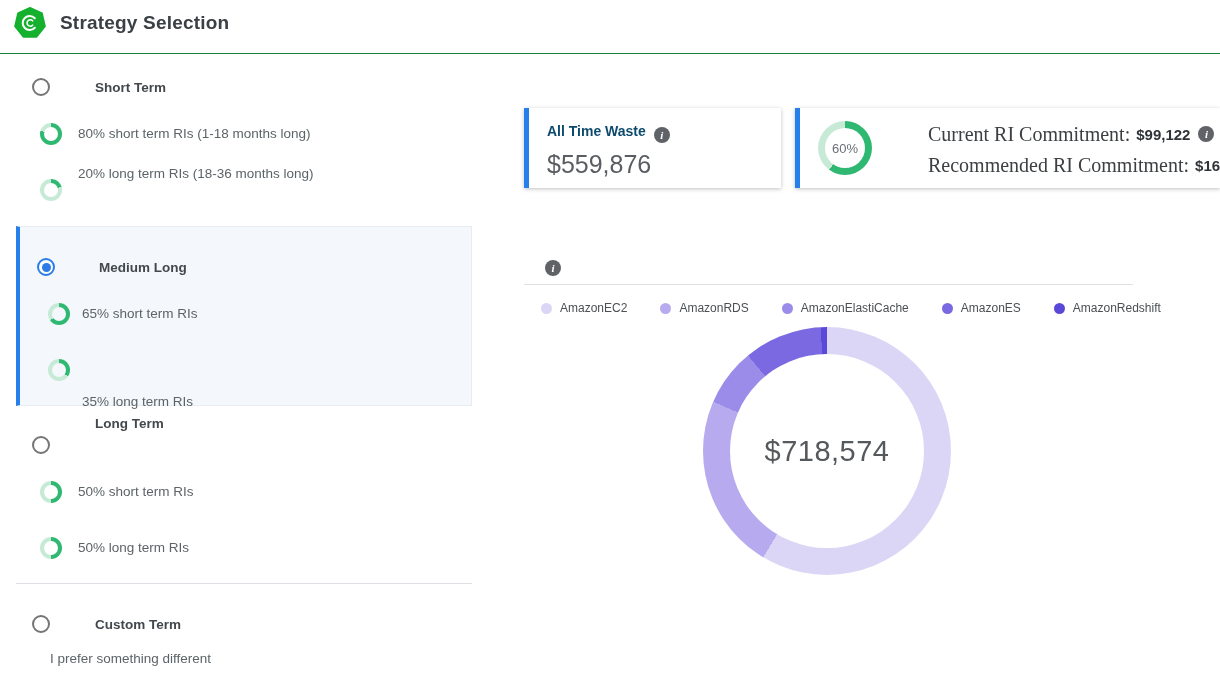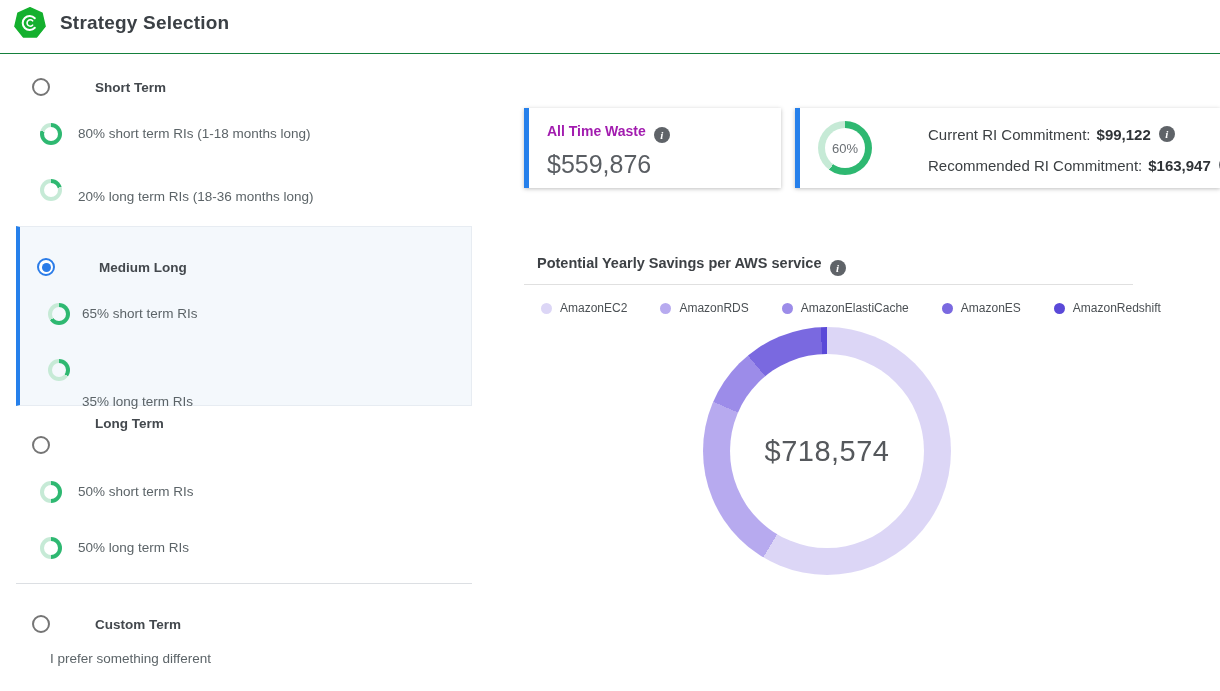--- a/index.html
+++ b/index.html
@@ -31,36 +31,36 @@
     background:#f4f8fc; border:1px solid #e7ecf2; border-left:4px solid #2680eb;
     --hole:#f4f8fc; }
   .divider-left { position:absolute; left:16px; top:583px; width:456px; height:1px;
     background:#dcdfe3; }
   .custom-desc { position:absolute; left:50px; top:651px; font-size:13.5px; color:#5c6468; }
 
   
   .card { position:absolute; background:#fff; height:80px; top:108px;
     border-left:5px solid #2680eb; box-shadow:0 1px 4px rgba(0,0,0,.25); }
   .waste-card { left:524px; width:257px; padding:14px 0 0 18px; }
-  .card-label { font-size:14px; font-weight:700; color:#a21caf; display:inline-block; }
+  .card-label { font-size:14px; font-weight:700; color:#0c4a6e; display:inline-block; }
   .info { display:inline-flex; width:16px; height:16px; border-radius:50%;
     background:#5f6368; color:#fff; align-items:center; justify-content:center;
     vertical-align:-3px; margin-left:8px; cursor:pointer; flex:0 0 16px; }
   .info::before { content:'i'; font:italic 700 11px "Liberation Serif",serif; }
   .waste-value { font-size:25px; color:#5a5e63; margin-top:7px; }
 
   .commit-card { left:795px; width:425px; }
   .gauge { position:absolute; left:18px; top:13px; width:54px; height:54px; border-radius:50%; }
   .gauge::after { content:''; position:absolute; inset:7px; border-radius:50%; background:#fff; }
   .gauge-label { position:absolute; left:0; top:0; width:54px; height:54px; display:flex;
     align-items:center; justify-content:center; font-size:13px; color:#6b7075; z-index:2; }
   .commit-rows { position:absolute; left:128px; top:15px; }
   .commit-row { display:flex; align-items:center; height:22px; margin-bottom:9px;
     white-space:nowrap; }
-  .commit-row .lbl { font-size:15px; color:#3c4043; margin-right:6px; }
+  .commit-row .lbl { font-size:20px; color:#3c4043; margin-right:6px;font-family:Liberation Serif, serif; }
   .commit-row .val { font-size:15px; font-weight:700; color:#2f3337; }
 
   
   .chart-title { position:absolute; left:537px; top:255px; font-size:14.5px;
     font-weight:700; color:#3d4145; }
   .chart-title .info { vertical-align:-3.5px; }
   .chart-divider { position:absolute; left:524px; top:284px; width:609px; height:1px;
     background:#e0e0e0; }
   .legend { position:absolute; left:541px; top:301px; width:592px; display:flex;
     gap:33px; align-items:center; }
@@ -84,21 +84,21 @@
     <path d="M18.6 13.8 A3.2 3.2 0 1 0 18.6 18.2" fill="none" stroke="#fff" stroke-width="1.6" stroke-linecap="round"></path>
   </svg>
   <div class="page-title">Strategy Selection</div>
 </div>
 
 <div class="radio" style="left:32px; top:78px;"></div>
 <div class="group-label" style="left:67px; top:80px;">Short Term</div>
 <span class="mini-ring" style="left: 40px; top: 123px; background: conic-gradient(rgb(46, 184, 113) 0deg, rgb(46, 184, 113) 80%, rgb(198, 234, 214) 80%, rgb(198, 234, 214) 100%);"></span>
 <div class="opt-text" style="left:78px; top:123px;">80% short term RIs (1-18 months long)</div>
 <span class="mini-ring" style="left: 40px; top: 179px; background: conic-gradient(rgb(46, 184, 113) 0deg, rgb(46, 184, 113) 20%, rgb(198, 234, 214) 20%, rgb(198, 234, 214) 100%);"></span>
-<div class="opt-text" style="left:78px; top:186px;">20% long term RIs (18-36 months long)</div>
+<div class="opt-text" style="left:78px; top:163px;">20% long term RIs (18-36 months long)</div>
 
 <div class="selected-box">
   <div class="radio selected" style="left:17px; top:31px;"></div>
   <div class="group-label" style="left:51px; top:33px;">Medium Long</div>
   <span class="mini-ring" style="left: 28px; top: 76px; background: conic-gradient(rgb(46, 184, 113) 0deg, rgb(46, 184, 113) 65%, rgb(198, 234, 214) 65%, rgb(198, 234, 214) 100%);"></span>
   <div class="opt-text" style="left:62px; top:76px;">65% short term RIs</div>
   <span class="mini-ring" style="left: 28px; top: 132px; background: conic-gradient(rgb(46, 184, 113) 0deg, rgb(46, 184, 113) 35%, rgb(198, 234, 214) 35%, rgb(198, 234, 214) 100%);"></span>
   <div class="opt-text" style="left:62px; top:132px;margin-top:32px;">35% long term RIs</div>
 </div>
 
@@ -131,21 +131,21 @@
       <span class="info"></span>
     </div>
     <div class="commit-row">
       <span class="lbl">Recommended RI Commitment:</span>
       <span class="val">$163,947</span>
       <span class="info"></span>
     </div>
   </div>
 </div>
 
-<div class="chart-title"><span>Potential Yearly Savings per AWS service</span><span class="info"></span></div>
+<div class="chart-title"><span class="info"></span></div>
 <div class="chart-divider"></div>
 <div class="legend" id="legend">
     <span class="legend-item">
       <span class="legend-dot" style="background: rgb(220, 214, 246);"></span>
       <span class="legend-text">AmazonEC2</span>
     </span>
     <span class="legend-item">
       <span class="legend-dot" style="background: rgb(183, 170, 239);"></span>
       <span class="legend-text">AmazonRDS</span>
     </span>

